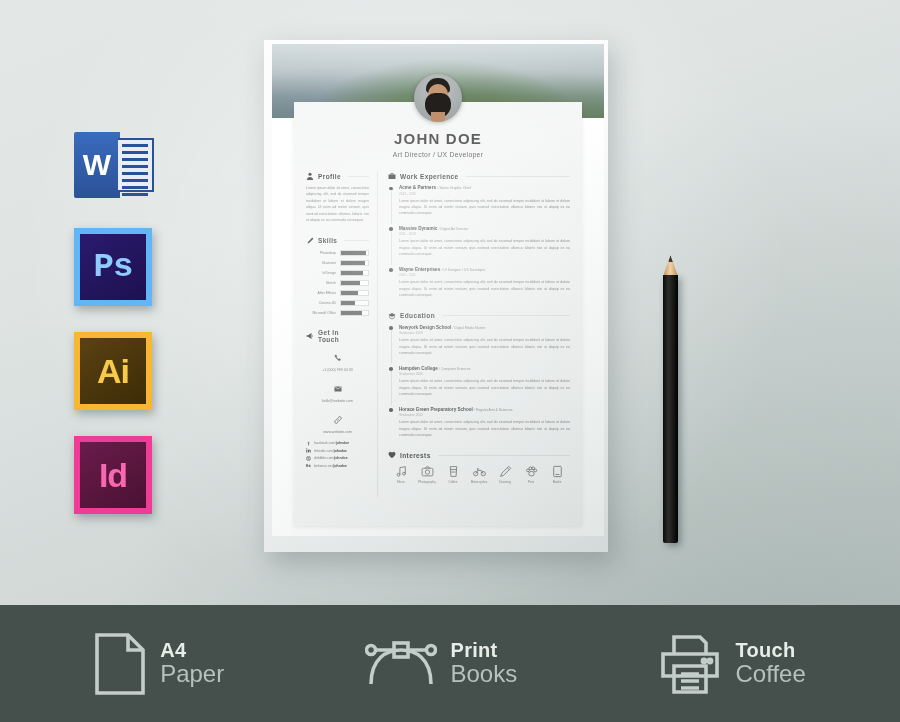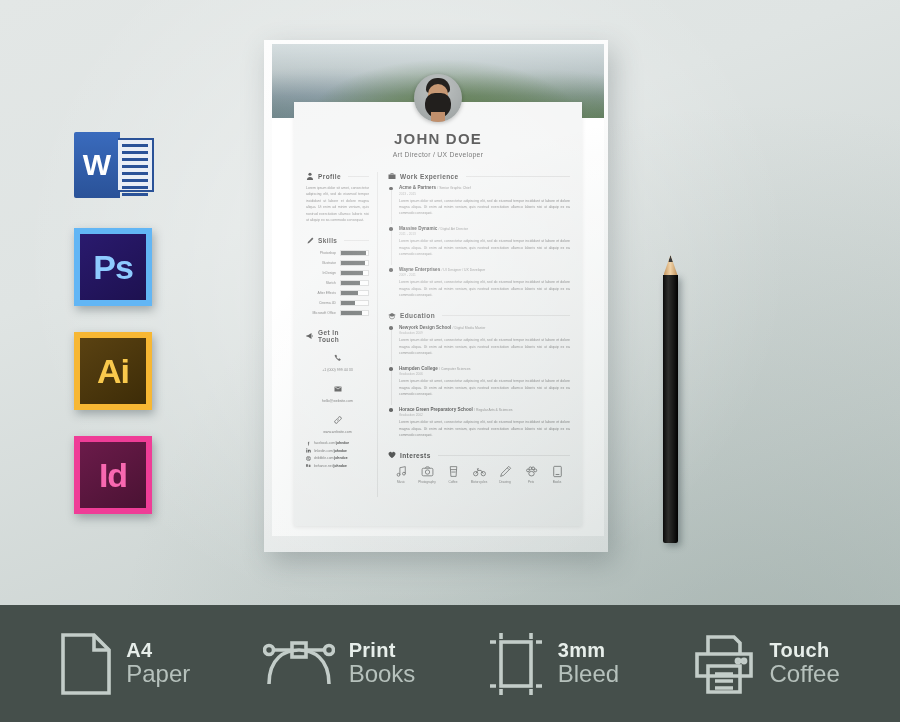--- a/index.html
+++ b/index.html
@@ -34,21 +34,21 @@
   .badge-word { background: transparent; box-shadow:none; width:80px; height:72px;}
   .wd-left { position:absolute; left:0; top:2px; width:46px; height:66px;
              background: linear-gradient(180deg,#3a6bbd,#2a5298); border-radius: 2px 0 0 2px;}
   .wd-left span { position:absolute; inset:0; display:flex; align-items:center; justify-content:center;
                   color:#fff; font-size:30px; font-weight:bold; }
   .wd-right { position:absolute; left:44px; top:8px; width:36px; height:54px;
               background:#e9eef6; border:2px solid #2a5298; border-left:none;}
   .wd-right i { display:block; height:3px; background:#2a5298; margin:4px 4px 0 4px; }
 
   
-  .badge-ps { background: linear-gradient(145deg,#2a1a6e,#1d1150); border: 6px solid #62b6f5; color:#8ecbff; }
+  .badge-ps { background: linear-gradient(145deg,#2a1a6e,#1d1150); border: 6px solid #62b6f5; color:#8ecbff;font-family:Liberation Mono, monospace; }
   .badge-ai { background: linear-gradient(145deg,#5a4212,#3d2c07); border: 6px solid #f7b733; color:#f9c94c;align-items:center; }
   .badge-id { background: linear-gradient(145deg,#6b1b4a,#4a1233); border: 6px solid #ef3d97; color:#f768b0; }
 
   
   .pencil { position:absolute; left:663px; top:255px; width:15px; height:288px; z-index:4;}
   .pc-wood { width:14px; height:20px; margin:0 auto;
              background: linear-gradient(90deg,#c89a63,#f0d2a7 45%,#b98b55);
              clip-path: polygon(50% 0, 100% 100%, 0 100%); }
   .pc-lead { position:absolute; top:0; left:50%; transform:translateX(-50%);
              width:5px; height:7px; background:#3b3b3b;
@@ -560,32 +560,20 @@
             <circle cx="66" cy="14" r="4.5"></circle>
             <path d="M10.5 14H29M43 14h18.5"></path>
           </svg>
       </span>
       <span class="ftx">
         <div class="f1">Print</div>
         <div class="f2">Books</div>
       </span>
     </div>
 
-    <div class="feat">
-      <span class="fic">
-        <svg width="56" height="66" viewBox="0 0 56 66">
-            <rect x="13" y="11" width="30" height="44" fill="none"></rect>
-            <path d="M13 2v6M43 2v6M13 58v6M43 58v6M2 11h6M2 55h6M48 11h6M48 55h6"></path>
-          </svg>
-      </span>
-      <span class="ftx">
-        <div class="f1">3mm</div>
-        <div class="f2">Bleed</div>
-      </span>
-    </div>
 
     <div class="feat">
       <span class="fic">
         <svg width="64" height="64" viewBox="0 0 64 64">
             <path d="M16 22V5h26l6 6v11"></path>
             <path d="M5 22h54v22H5z" fill="none"></path>
             <path d="M16 34h32v26H16z"></path>
             <path d="M23 42h18M23 49h18M23 56h18"></path>
             <circle cx="52" cy="29" r="1.6"></circle>
             <circle cx="46" cy="29" r="1.6"></circle>

